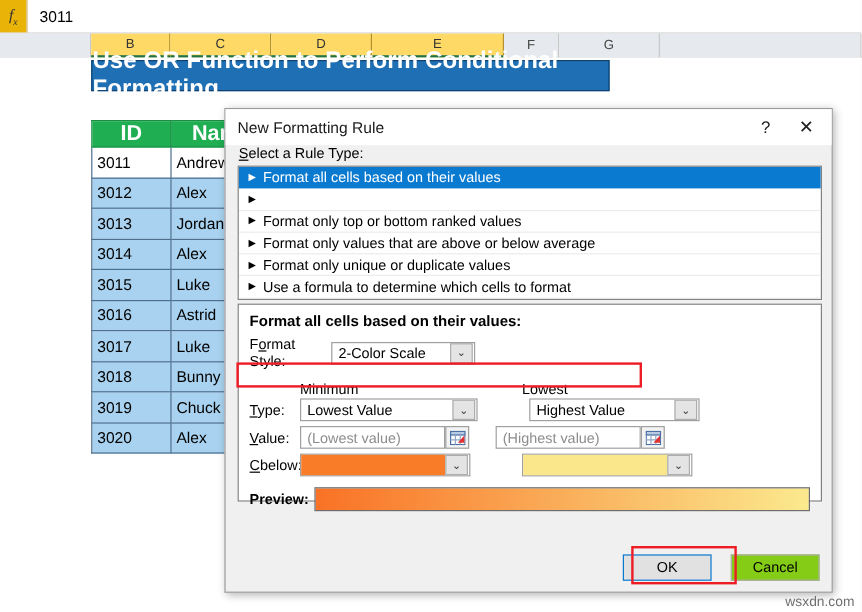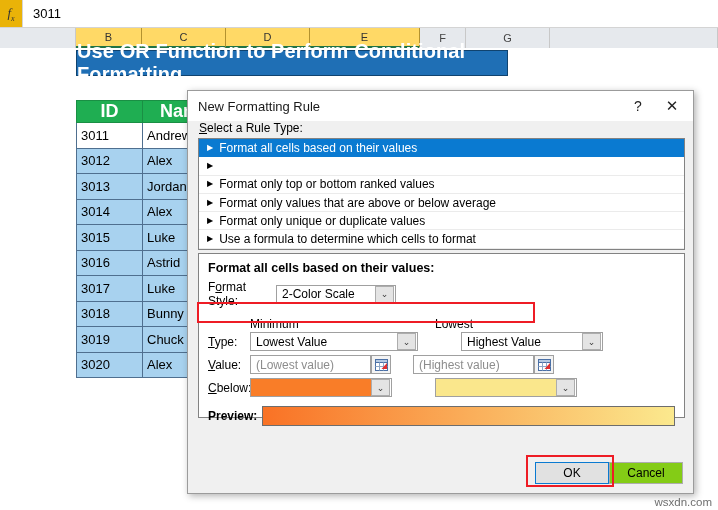--- a/index.html
+++ b/index.html
@@ -123,21 +123,21 @@
   .picker-btn{
     width:20px;height:19px;border:1px solid #a0a0a0;box-sizing:border-box;
     background:#f3f3f3;display:flex;align-items:center;justify-content:center;flex:none;
   }
   .swatch{flex:1;height:17px;margin:0;}
   #preview-bar{
     flex:1;height:20px;border:1px solid #6d6d6d;box-sizing:border-box;
   }
   
   #dialog-footer{
-    position:absolute;right:10px;bottom:9px;display:flex;gap:0;align-items:center;
+    position:absolute;right:10px;bottom:9px;display:flex;gap:16px;align-items:center;
   }
   .dlg-btn{
     width:74px;height:22px;font-size:12px;color:#000;
     background:#84cc16;border:1px solid #adadad;box-sizing:border-box;
     display:flex;align-items:center;justify-content:center;
   }
   .dlg-btn.default{border:1px solid #0a7ad1;background:#e1e1e1;}
   
   .annot{position:absolute;border:2.5px solid #ee1c25;box-sizing:border-box;pointer-events:none;}
   #annot-rule{left:9px;top:211px;width:338px;height:21px;}
@@ -281,21 +281,21 @@
       <div class="row" style="margin-bottom:1px;">
         <span style="width:42px;"></span>
         <span class="lbl" style="width:185px;">Minimum</span>
         <span class="lbl">Lowest</span>
       </div>
 
       <div class="row" style="margin-bottom:4px;">
         <span class="lbl" style="width:42px;">
           <span class="u">T</span><span>ype:</span>
         </span>
-        <div class="ctl" style="width:168px;">
+        <div class="ctl" style="width:148px;">
           <span class="txt">Lowest Value</span>
           <span class="arrow-btn">⌄</span>
         </div>
         <span style="width:43px;"></span>
         <div class="ctl" style="width:142px;">
           <span class="txt">Highest Value</span>
           <span class="arrow-btn">⌄</span>
         </div>
       </div>
 

